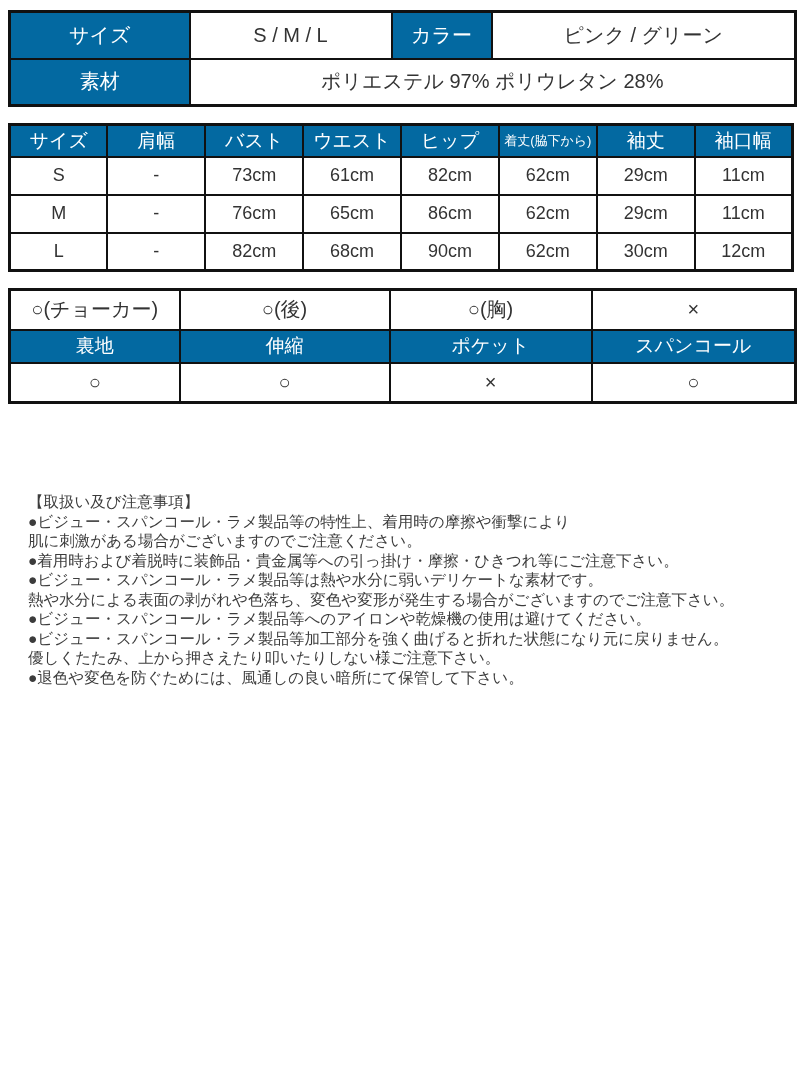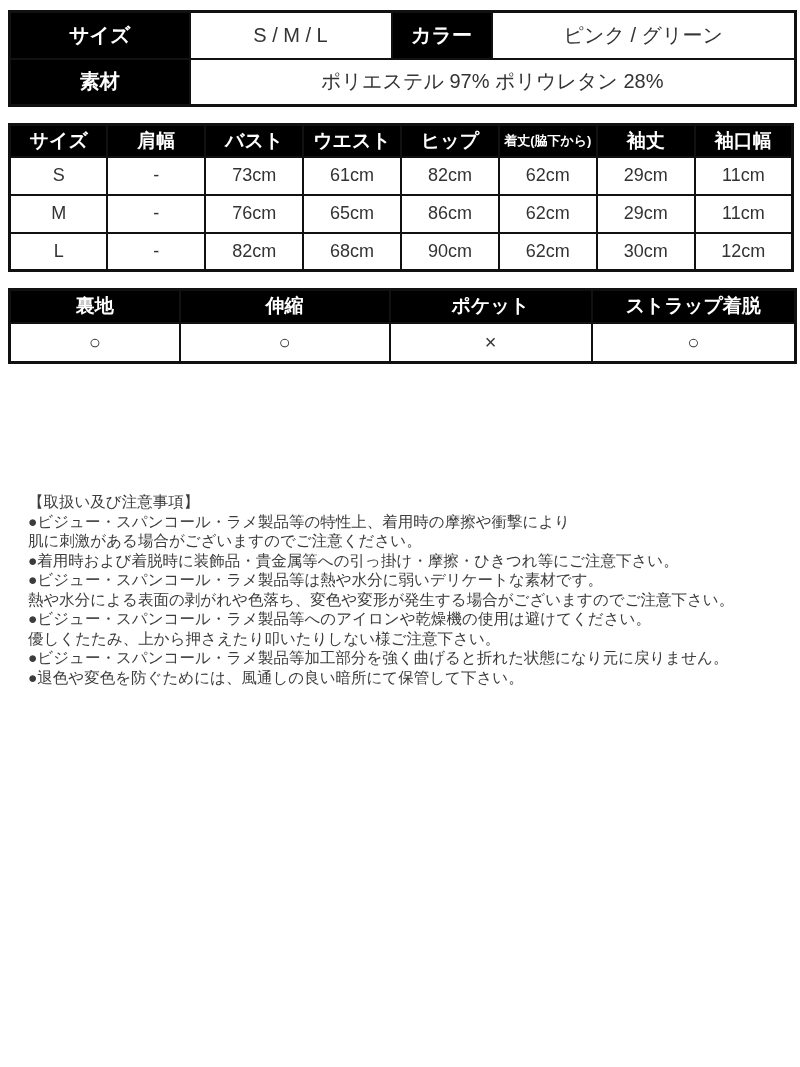--- a/index.html
+++ b/index.html
@@ -20,23 +20,23 @@
     border: 3px solid #111111;
   }
   td, th {
     border: 2px solid #111111;
     text-align: center;
     vertical-align: middle;
     overflow: hidden;
     white-space: nowrap;
   }
   .hdr {
-    background: #000000;
+    background: #0369a1;
     color: #ffffff;
-    font-weight: bold;
+    font-weight: normal;
   }
 
   
   #meta-table { top: 10px; width: 786px; font-size: 20px; }
   #meta-table tr { height: 47px; }
 
   
   #size-table { top: 123px; width: 786px; font-size: 19px; }
   #size-table tr.head-row { height: 32px; }
   #size-table tr.data-row { height: 38px; font-size: 18px; }
@@ -139,39 +139,45 @@
   </table>
 
 <table id="attr-table">
   <colgroup>
       <col style="width:170px">
       <col style="width:210px">
       <col style="width:202px">
       <col style="width:204px">
     </colgroup>
   <tbody>
+  <tr class="data-row">
+    <td>○(チョーカー)</td>
+    <td>○(後)</td>
+    <td>○(胸)</td>
+    <td>×</td>
+  </tr>
   <tr class="head-row">
     <th class="hdr">裏地</th>
     <th class="hdr">伸縮</th>
     <th class="hdr">ポケット</th>
-    <th class="hdr">ストラップ着脱</th>
+    <th class="hdr">スパンコール</th>
   </tr>
   <tr class="data-row">
     <td>○</td>
     <td>○</td>
     <td>×</td>
     <td>○</td>
   </tr>
 </tbody>
   </table>
 
 <div id="notes">
   <div>【取扱い及び注意事項】</div>
   <div>●ビジュー・スパンコール・ラメ製品等の特性上、着用時の摩擦や衝撃により</div>
   <div>肌に刺激がある場合がございますのでご注意ください。</div>
   <div>●着用時および着脱時に装飾品・貴金属等への引っ掛け・摩擦・ひきつれ等にご注意下さい。</div>
   <div>●ビジュー・スパンコール・ラメ製品等は熱や水分に弱いデリケートな素材です。</div>
   <div>熱や水分による表面の剥がれや色落ち、変色や変形が発生する場合がございますのでご注意下さい。</div>
   <div>●ビジュー・スパンコール・ラメ製品等へのアイロンや乾燥機の使用は避けてください。</div>
+  <div>●ビジュー・スパンコール・ラメ製品等加工部分を強く曲げると折れた状態になり元に戻りません。</div>
   <div>優しくたたみ、上から押さえたり叩いたりしない様ご注意下さい。</div>
-  <div>●ビジュー・スパンコール・ラメ製品等加工部分を強く曲げると折れた状態になり元に戻りません。</div>
   <div>●退色や変色を防ぐためには、風通しの良い暗所にて保管して下さい。</div>
 </div>
 
 </body></html>

